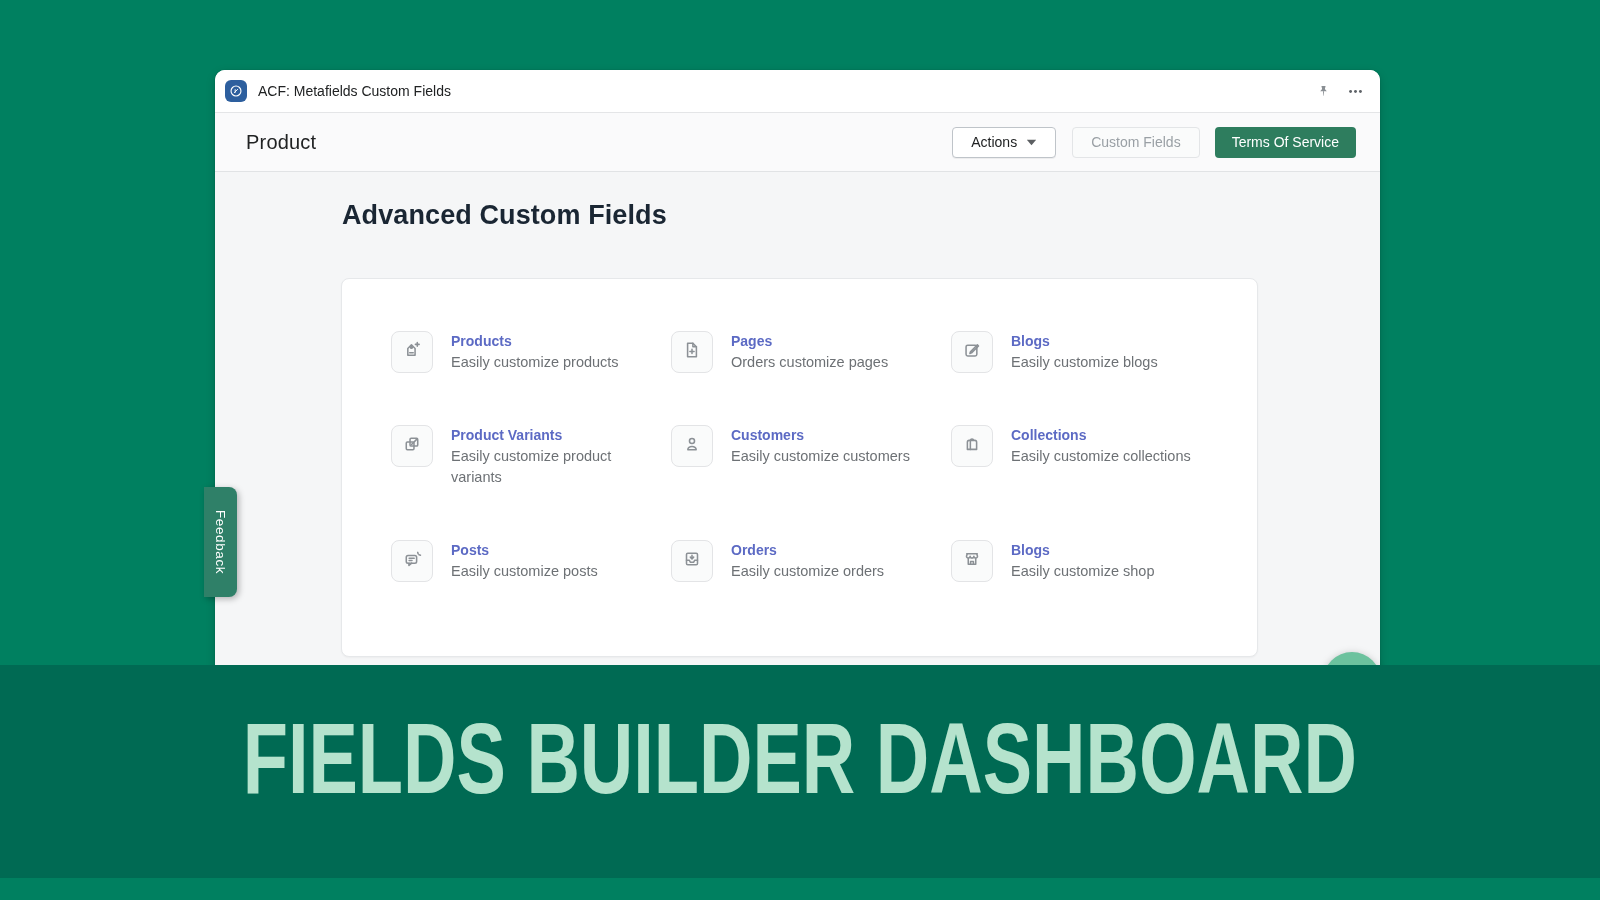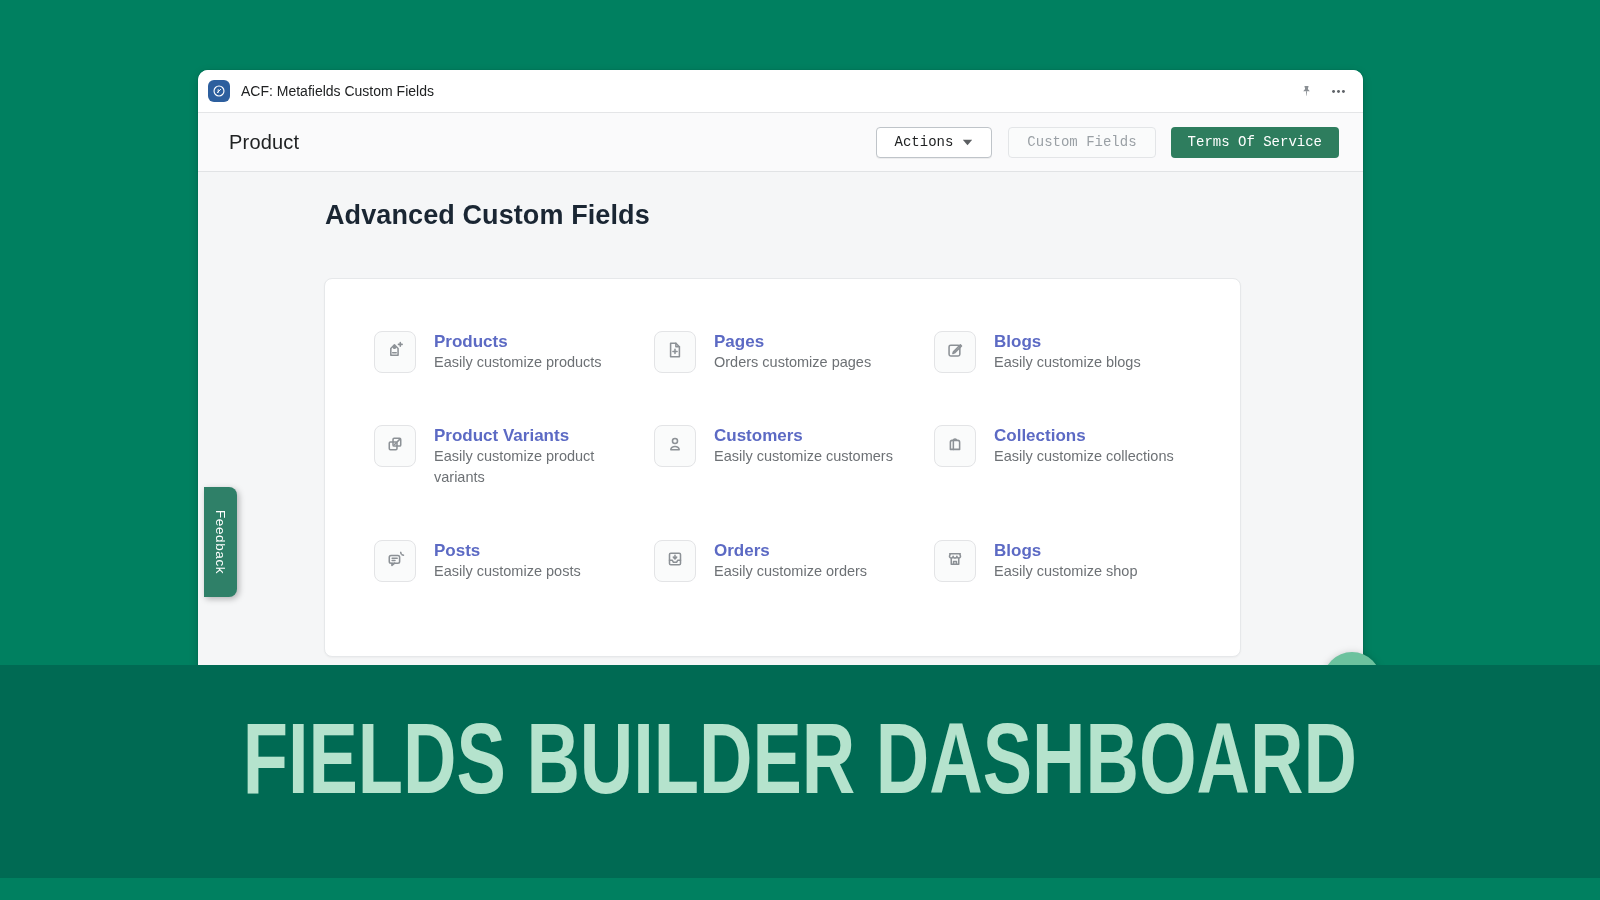--- a/index.html
+++ b/index.html
@@ -6,21 +6,21 @@
   html,body { width:1600px; height:900px; }
   body {
     position:relative;
     overflow:hidden;
     background: var(--bg-green, #008060);
     font-family:"Liberation Sans", sans-serif;
   }
 
   
   .window {
-    position:absolute; left:198px; top:70px;
+    position:absolute; left:215px; top:70px;
     width:1165px; height:620px;
     background:#f5f6f7;
     border-radius:10px 10px 0 0;
     box-shadow:0 0 0 1px rgba(0,0,0,.04), 0 3px 10px rgba(0,0,0,.18);
     overflow:hidden;
     z-index:1;
   }
 
   .titlebar {
     height:43px; background:#ffffff;
@@ -44,21 +44,21 @@
     border-bottom:1px solid #e1e3e5;
     display:flex; align-items:center;
     padding:0 24px 0 31px;
   }
   .toolbar-heading { font-size:20px; font-weight:500; color:#202223; letter-spacing:.2px; }
   .toolbar-spacer { flex:1; }
 
   .btn {
     height:31px; border-radius:4px; font-size:14px;
     display:inline-flex; align-items:center; 
-    padding:0 18px; cursor:pointer; font-family:Liberation Mono, monospace;
+    padding:0 18px; cursor:pointer; font-family:Liberation Sans, sans-serif;
     border:1px solid transparent; white-space:nowrap;
   }
   .btn-default {
     background:#ffffff; border-color:#bfc4c9; color:#202223;
     box-shadow:0 1px 0 rgba(0,0,0,.05);
   }
   .btn-disabled {
     background:#fafbfb; border-color:#e3e5e7; color:#9aa0a5;
     margin-left:16px; cursor:default;
   }
@@ -88,21 +88,21 @@
   .grid-item { display:flex; align-items:flex-start; }
   .icon-box {
     width:42px; height:42px; flex:0 0 auto;
     background:#fafbfb; border:1px solid #e3e4e6; border-radius:8px;
     display:flex; align-items:center; justify-content:center;
     margin-right:18px;
   }
   .item-text { width:182px; padding-top:0px; }
   .item-title {
     display:inline-block;
-    font-size:17px; font-weight:700; line-height:21px;
+    font-size:14px; font-weight:700; line-height:21px;
     color: var(--accent-indigo, #5c6ac4);
     text-decoration:none; cursor:pointer;
   }
   .item-subtitle { font-size:14.5px; line-height:21px; color:#6d7175; }
 
   
   .feedback-tab {
     position:absolute; left:204px; top:487px;
     width:33px; height:110px;
     background: var(--feedback-green, #2f8068);

